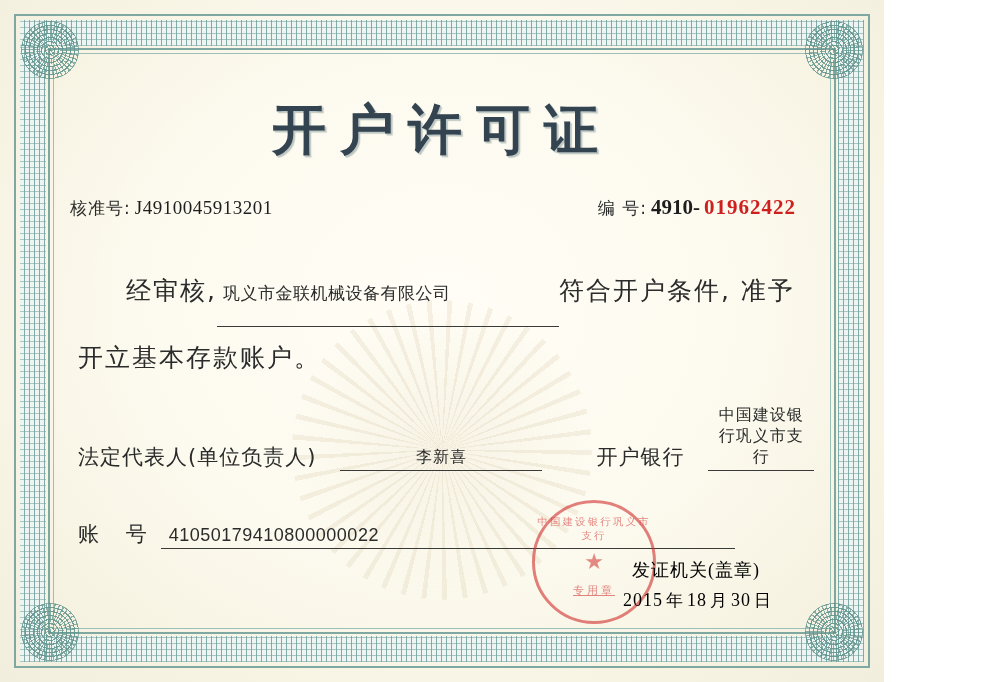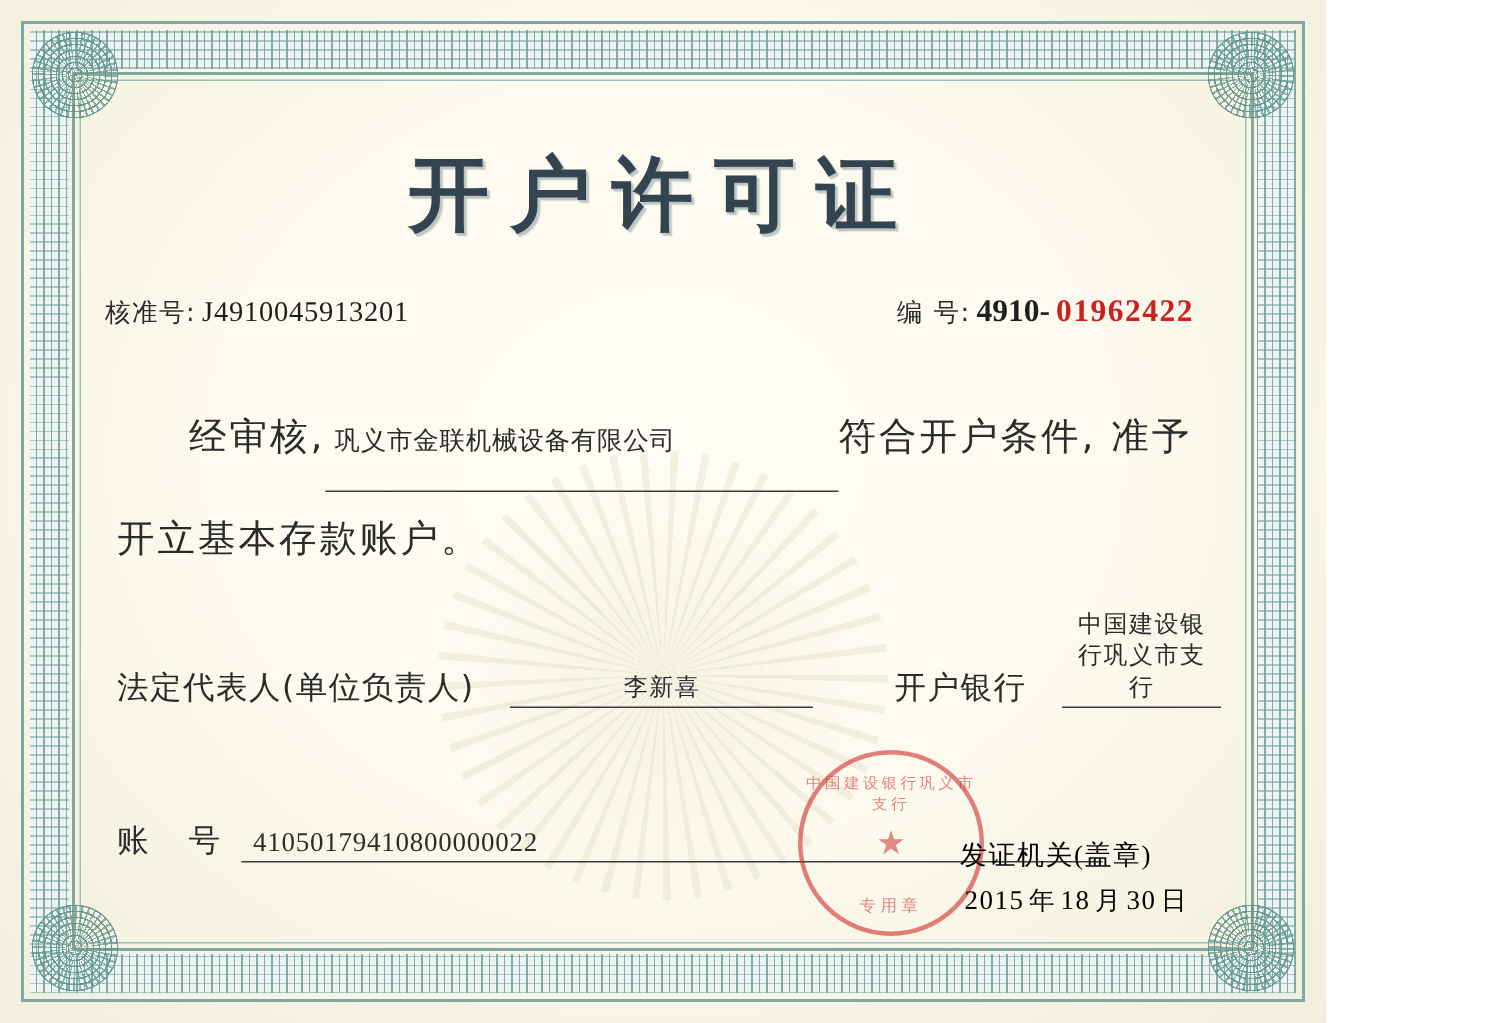--- a/index.html
+++ b/index.html
@@ -217,43 +217,43 @@
   .row-rep .fill-bank {
     border-bottom: 1px solid #3a3a3a;
     flex: 1;
     font-size: 16px;
     text-align: center;
     padding: 0 6px 2px 6px;
     margin-left: 4px;
   }
 
   .row-acct {
-    margin-top: 74px;
+    margin-top: 49px;
     display: flex;
     align-items: baseline;
     font-size: 21px;
     letter-spacing: 1px;
     padding-left: 8px;
   }
   .row-acct .lbl { letter-spacing: 10px; }
   .row-acct .fill-acct {
     border-bottom: 1px solid #3a3a3a;
     min-width: 560px;
-    font-family: Liberation Serif, serif;
+    font-family: Liberation Sans, sans-serif;
     font-size: 18px;
     letter-spacing: 0.5px;
     padding: 0 6px 2px 8px;
     margin-left: 4px;
   }
 
   .issuer {
     position: absolute;
-    right: 92px;
+    right: 112px;
     bottom: 66px;
-    text-align: left;
+    text-align: center;
     font-size: 18px;
     letter-spacing: 1px;
     line-height: 30px;
   }
   .issuer .date {
     font-size: 17px;
   }
   .issuer .date .d {
     font-family: "Liberation Serif", serif;
     font-size: 18px;
@@ -285,25 +285,26 @@
     top: 12px;
     text-align: center;
     font-size: 10px;
     letter-spacing: 2px;
     transform: scaleX(1.05);
     color: rgba(208,40,40,0.62);
   }
   .seal .arc2 {
     position: absolute;
     left: 0; right: 0;
-    bottom: 10px;
+    bottom: 23px;
     text-align: center;
     font-size: 11px;
     letter-spacing: 3px;
     color: rgba(208,40,40,0.62);
+    text-decoration: underline;
   }
 </style>
 </head>
 <body>
 
 <div class="certificate">
 
   <div class="border-outer"></div>
   <div class="border-band"></div>
   <div class="border-inner"></div>

